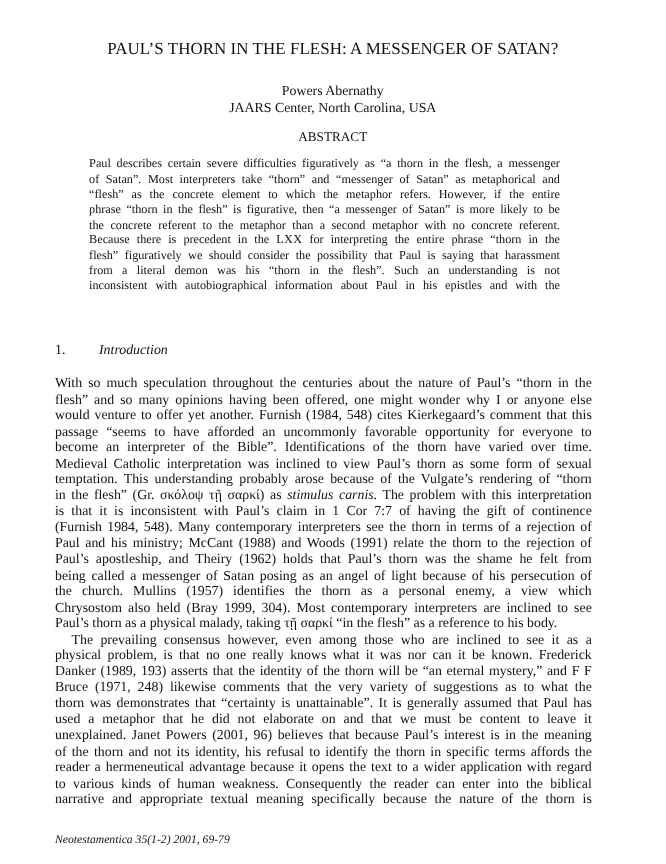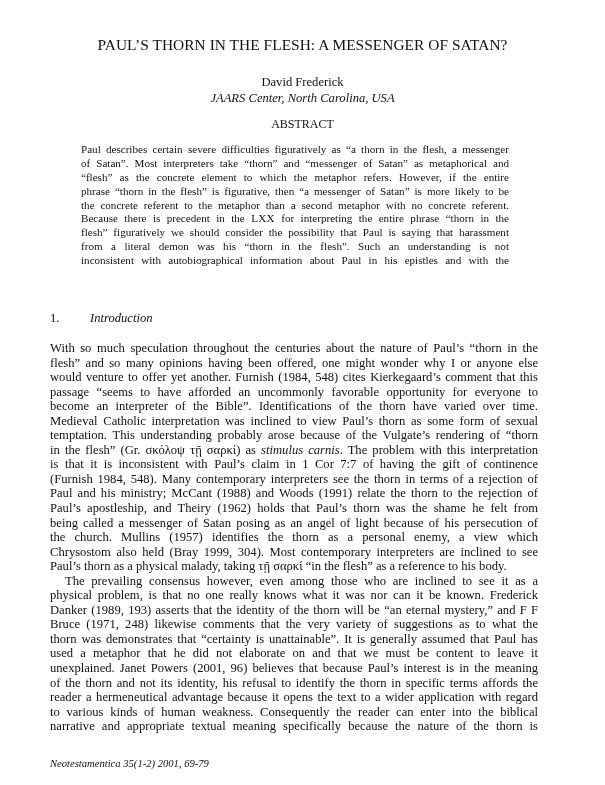--- a/index.html
+++ b/index.html
@@ -34,21 +34,20 @@
       line-height: 16px;
     }
     .affil {
       position: absolute;
       top: 90px;
       left: 0;
       width: 605px;
       text-align: center;
       font-size: 12.6px;
       line-height: 16px;
-      font-style: italic;
     }
     .abstract-heading {
       position: absolute;
       top: 117px;
       left: 0;
       width: 605px;
       text-align: center;
       font-size: 12px;
     }
     .abstract {
@@ -108,21 +107,21 @@
       font-size: 10.6px;
       font-style: italic;
     }
     i { font-style: italic; margin-top: 39px; }
   </style>
 </head>
 <body>
 
 <div>
   <div class="title">PAUL’S THORN IN THE FLESH: A MESSENGER OF SATAN?</div>
-  <div class="author">David Frederick</div>
+  <div class="author">Powers Abernathy</div>
   <div class="affil">JAARS Center, North Carolina, USA</div>
   <div class="abstract-heading">ABSTRACT</div>
 
   <div class="abstract">
     <span class="line">Paul describes certain severe difficulties figuratively as “a thorn in the flesh, a messenger</span>
     <span class="line">of Satan”. Most interpreters take “thorn” and “messenger of Satan” as metaphorical and</span>
     <span class="line">“flesh” as the concrete element to which the metaphor refers. However, if the entire</span>
     <span class="line">phrase “thorn in the flesh” is figurative, then “a messenger of Satan” is more likely to be</span>
     <span class="line">the concrete referent to the metaphor than a second metaphor with no concrete referent.</span>
     <span class="line"><span>Because there is precedent in the </span><span class="smallcaps">LXX</span><span> for interpreting the entire phrase “thorn in the</span></span>

